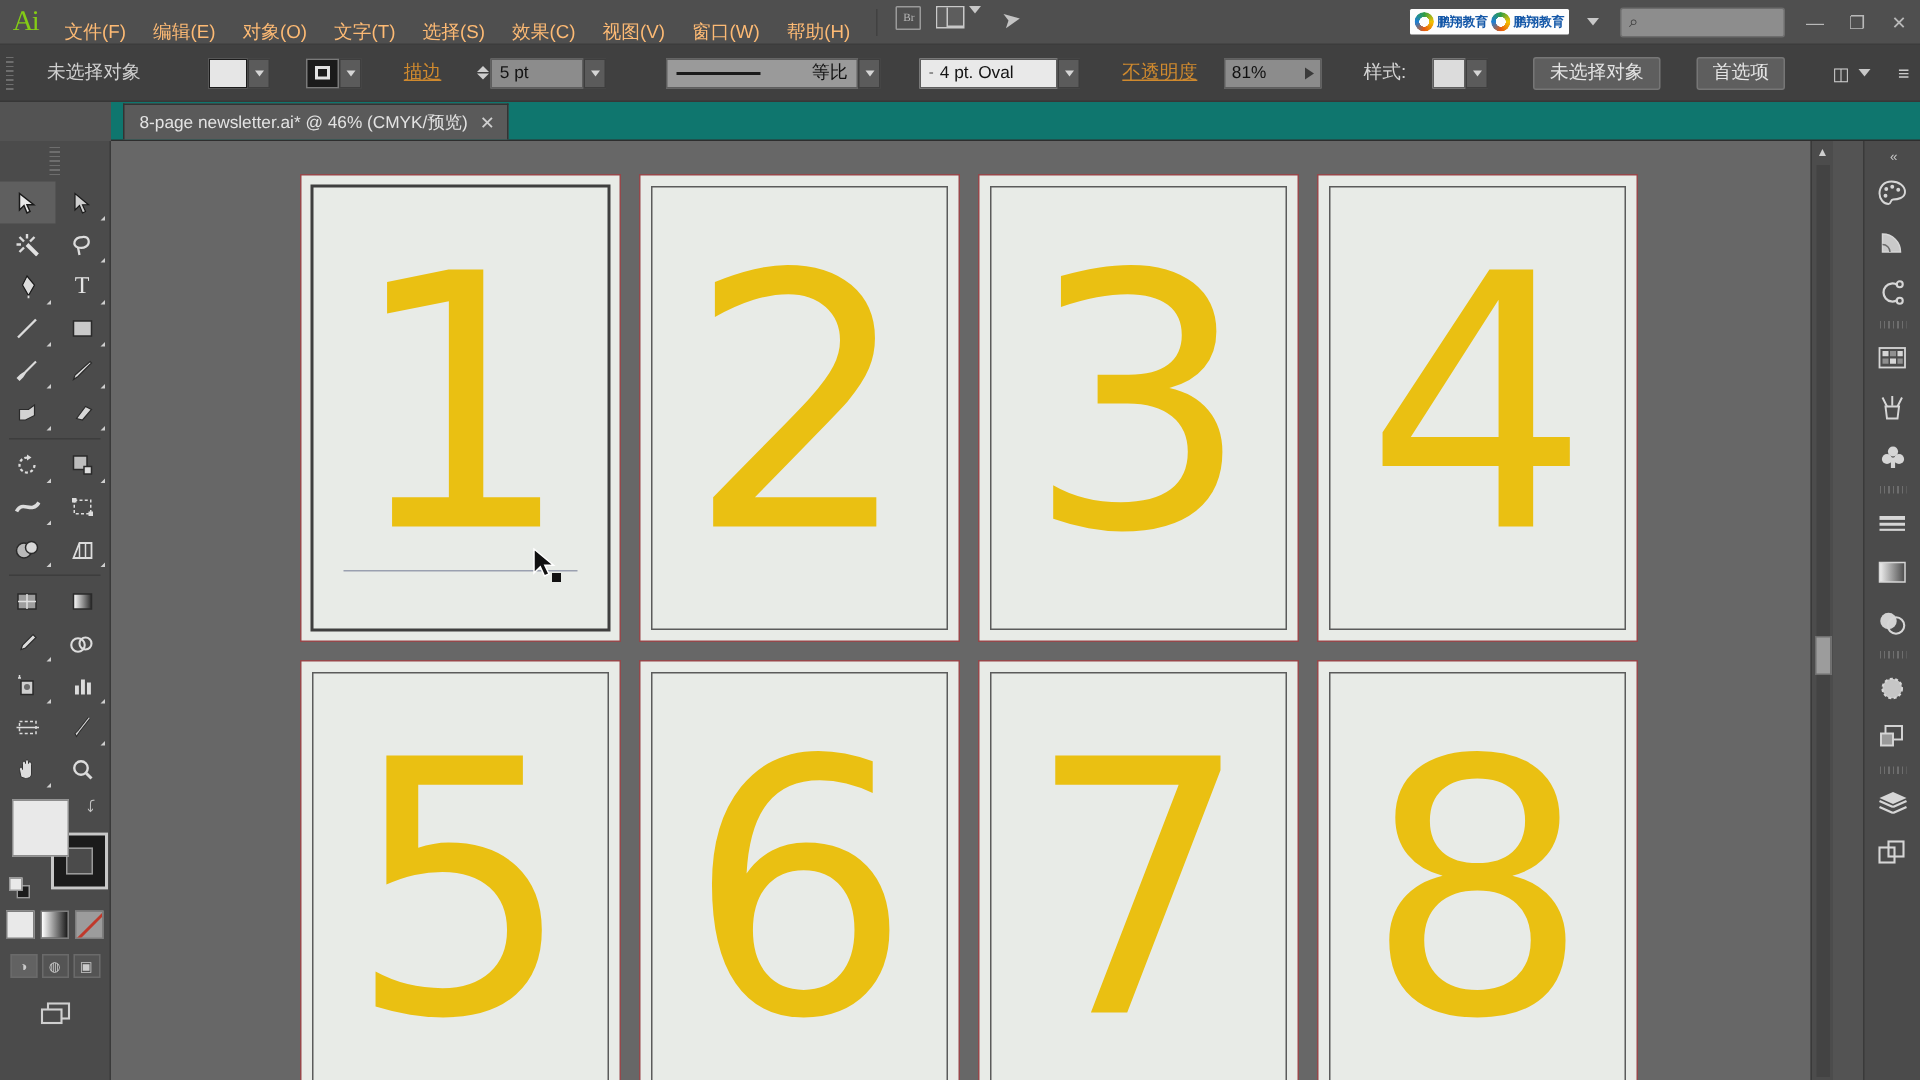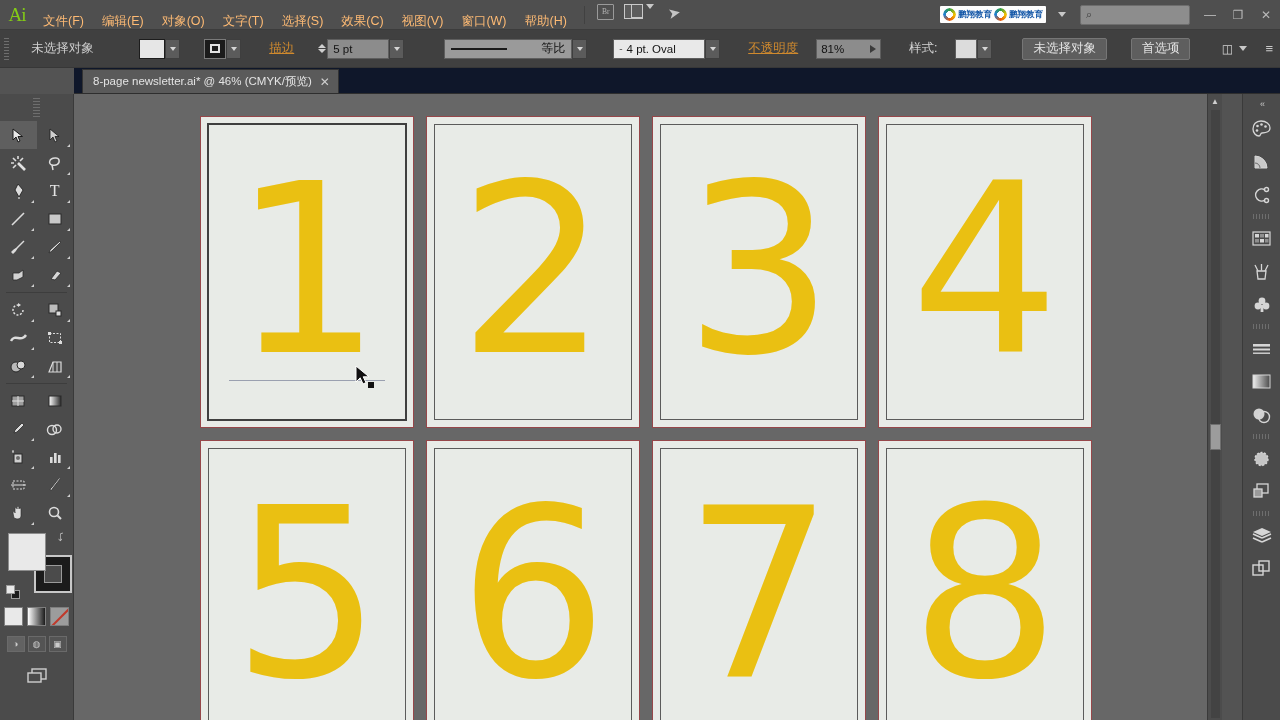--- a/index.html
+++ b/index.html
@@ -114,21 +114,21 @@
   .cb-button {
     height:22px;background:#5e5e5e;border:1px solid #767676;border-radius:2px;
     color:#e4e4e4;font-size:12.5px;display:flex;align-items:center;padding:0 10px;white-space:nowrap;
   }
   .align-ico { width:18px;height:16px;display:flex;align-items:center;justify-content:center;color:#cfcfcf;font-size:12px; }
   .cb-menu-ico { margin-left:auto;margin-right:8px;color:#c9c9c9;font-size:13px;letter-spacing:-1px; }
 
   
   .tabbar {
     position:absolute;left:74px;top:68px;width:1206px;height:26px;
-    background:#0f172a;border-bottom:1px solid #2e2e2e;display:flex;align-items:flex-end;
+    background:#0f766e;border-bottom:1px solid #2e2e2e;display:flex;align-items:flex-end;
   }
   .doctab {
     height:24px;background:#5a5a5a;border:1px solid #333;border-bottom:none;
     display:flex;align-items:center;gap:8px;padding:0 8px 0 10px;
     color:#e3e3e3;font-size:11.5px;white-space:nowrap;margin-left:8px;
   }
   .doctab .x { color:#cfcfcf;font-size:12px;line-height:1; }
 
   
   .toolbar {

